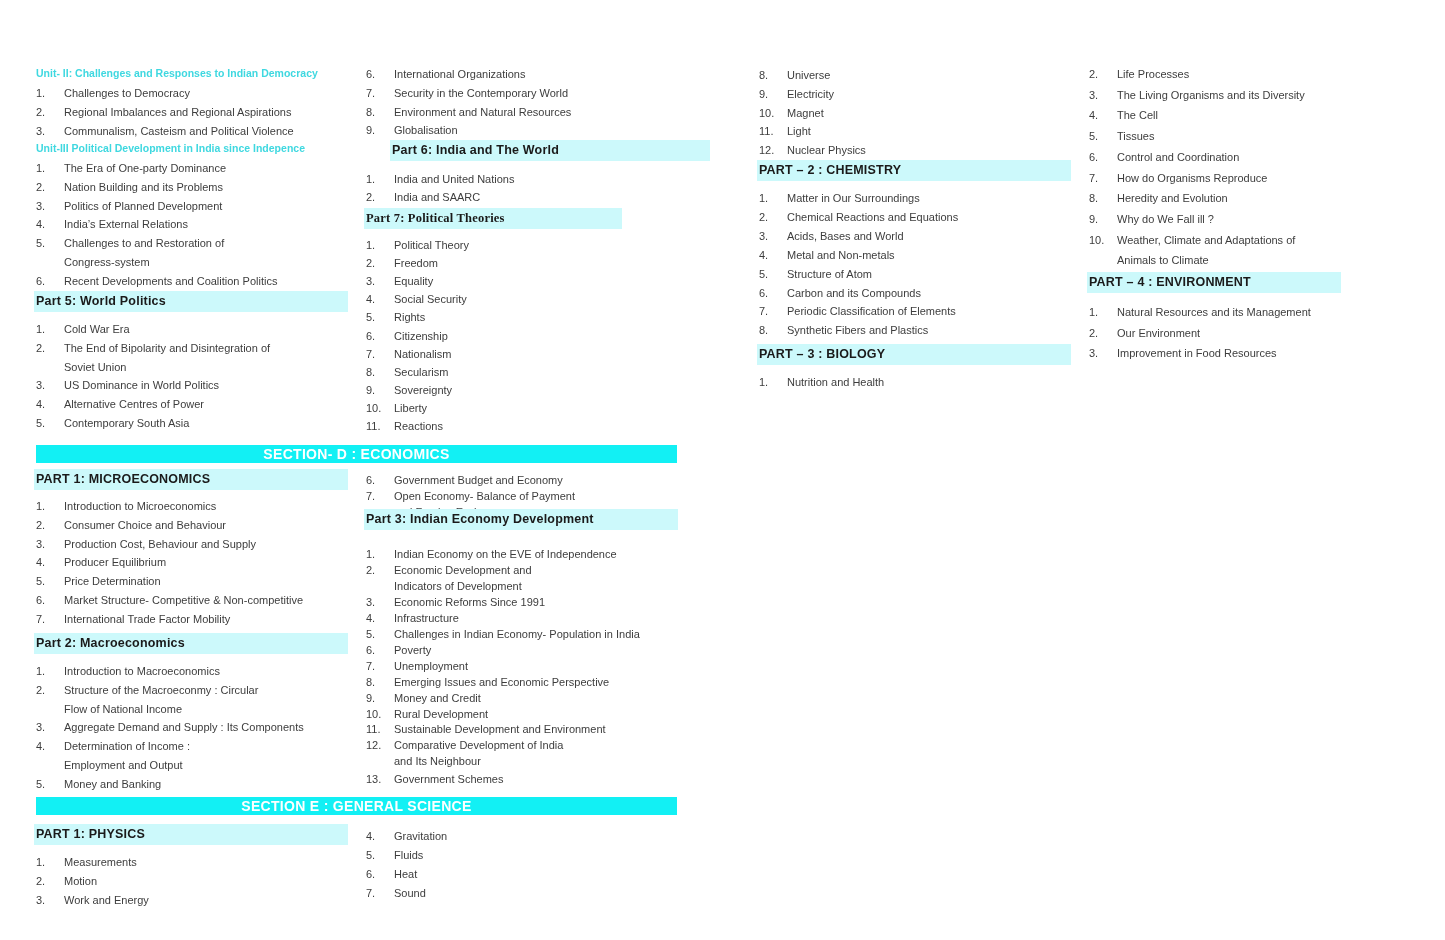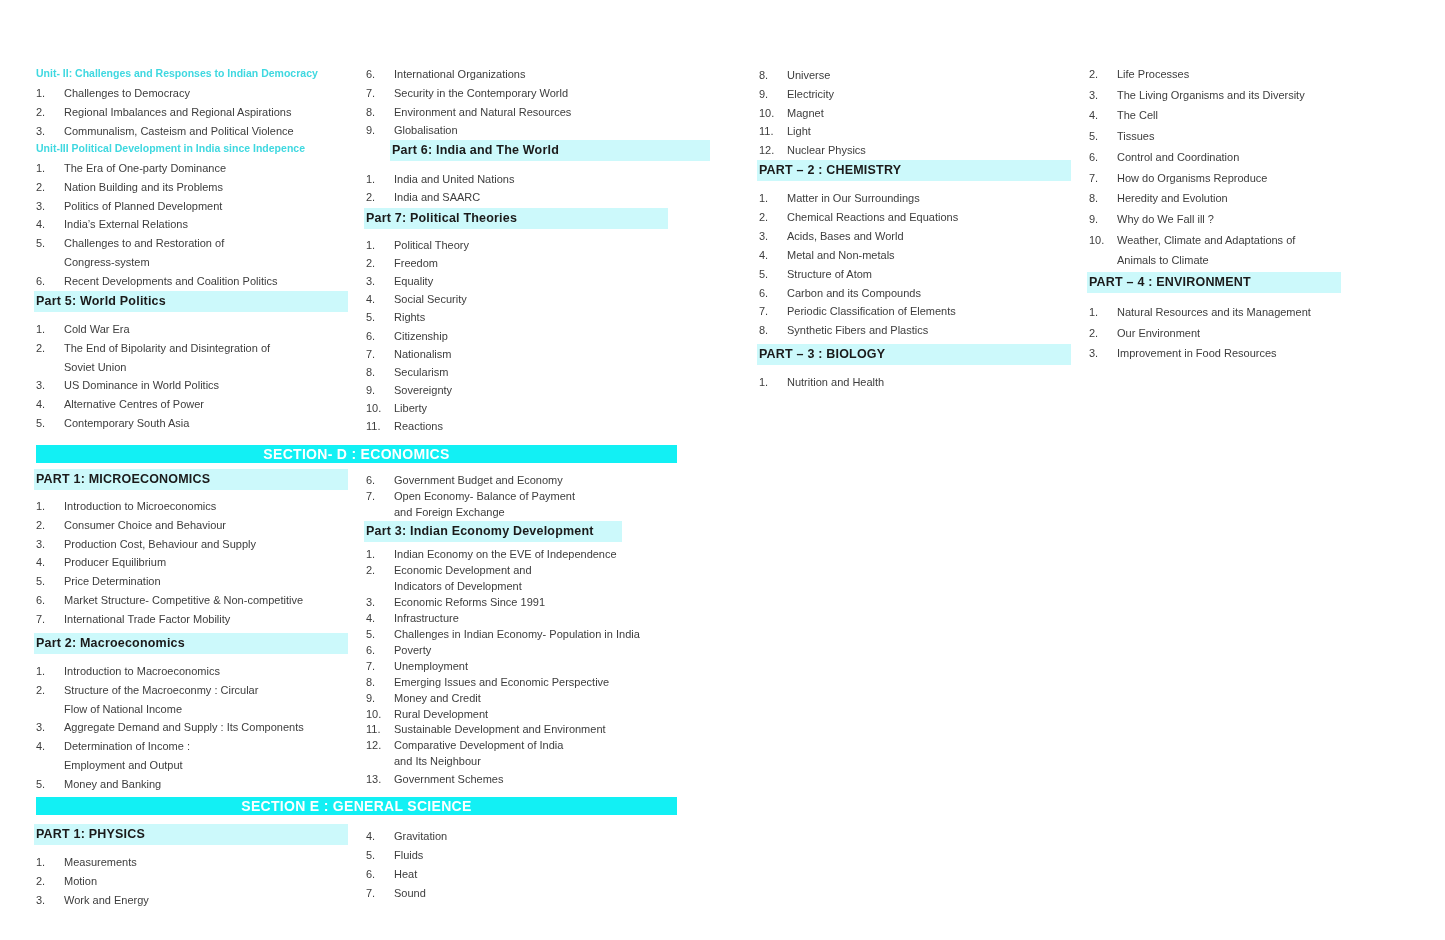--- a/index.html
+++ b/index.html
@@ -118,21 +118,21 @@
   <div class="part-head" style="left:364px; top:140px; width:320px;margin-left:26px;">Part 6: India and The World</div>
   <div class="item" style="left: 366px; top: 172px;">
       <span class="num">1.</span>
       <span class="txt">India and United Nations</span>
     </div>
     <div class="item" style="left: 366px; top: 190px;">
       <span class="num">2.</span>
       <span class="txt">India and SAARC</span>
     </div>
     <div></div>
-  <div class="part-head" style="left:364px; top:208px; width:304px;">Part 7: Political Theories</div>
+  <div class="part-head" style="left:364px; top:208px; width:258px;font-family:Liberation Serif, serif;">Part 7: Political Theories</div>
   <div class="item" style="left: 366px; top: 238px;">
       <span class="num">1.</span>
       <span class="txt">Political Theory</span>
     </div>
     <div class="item" style="left: 366px; top: 256px;">
       <span class="num">2.</span>
       <span class="txt">Freedom</span>
     </div>
     <div class="item" style="left: 366px; top: 274px;">
       <span class="num">3.</span>
@@ -243,21 +243,21 @@
     <div class="item" style="left: 366px; top: 489px;">
       <span class="num">7.</span>
       <span class="txt">Open Economy- Balance of Payment</span>
     </div>
     <div class="item" style="left: 366px; top: 505px;">
       <span class="num"></span>
       <span class="txt">and Foreign Exchange</span>
     </div>
     <div></div>
 
-  <div class="part-head" style="left:364px; top:521px; width:258px;">Part 3: Indian Economy Development</div>
+  <div class="part-head" style="left:364px; top:509px; width:314px;">Part 3: Indian Economy Development</div>
   <div class="item" style="left: 366px; top: 547px;">
       <span class="num">1.</span>
       <span class="txt">Indian Economy on the EVE of Independence</span>
     </div>
     <div class="item" style="left: 366px; top: 563px;">
       <span class="num">2.</span>
       <span class="txt">Economic Development and</span>
     </div>
     <div class="item" style="left: 366px; top: 579px;">
       <span class="num"></span>

